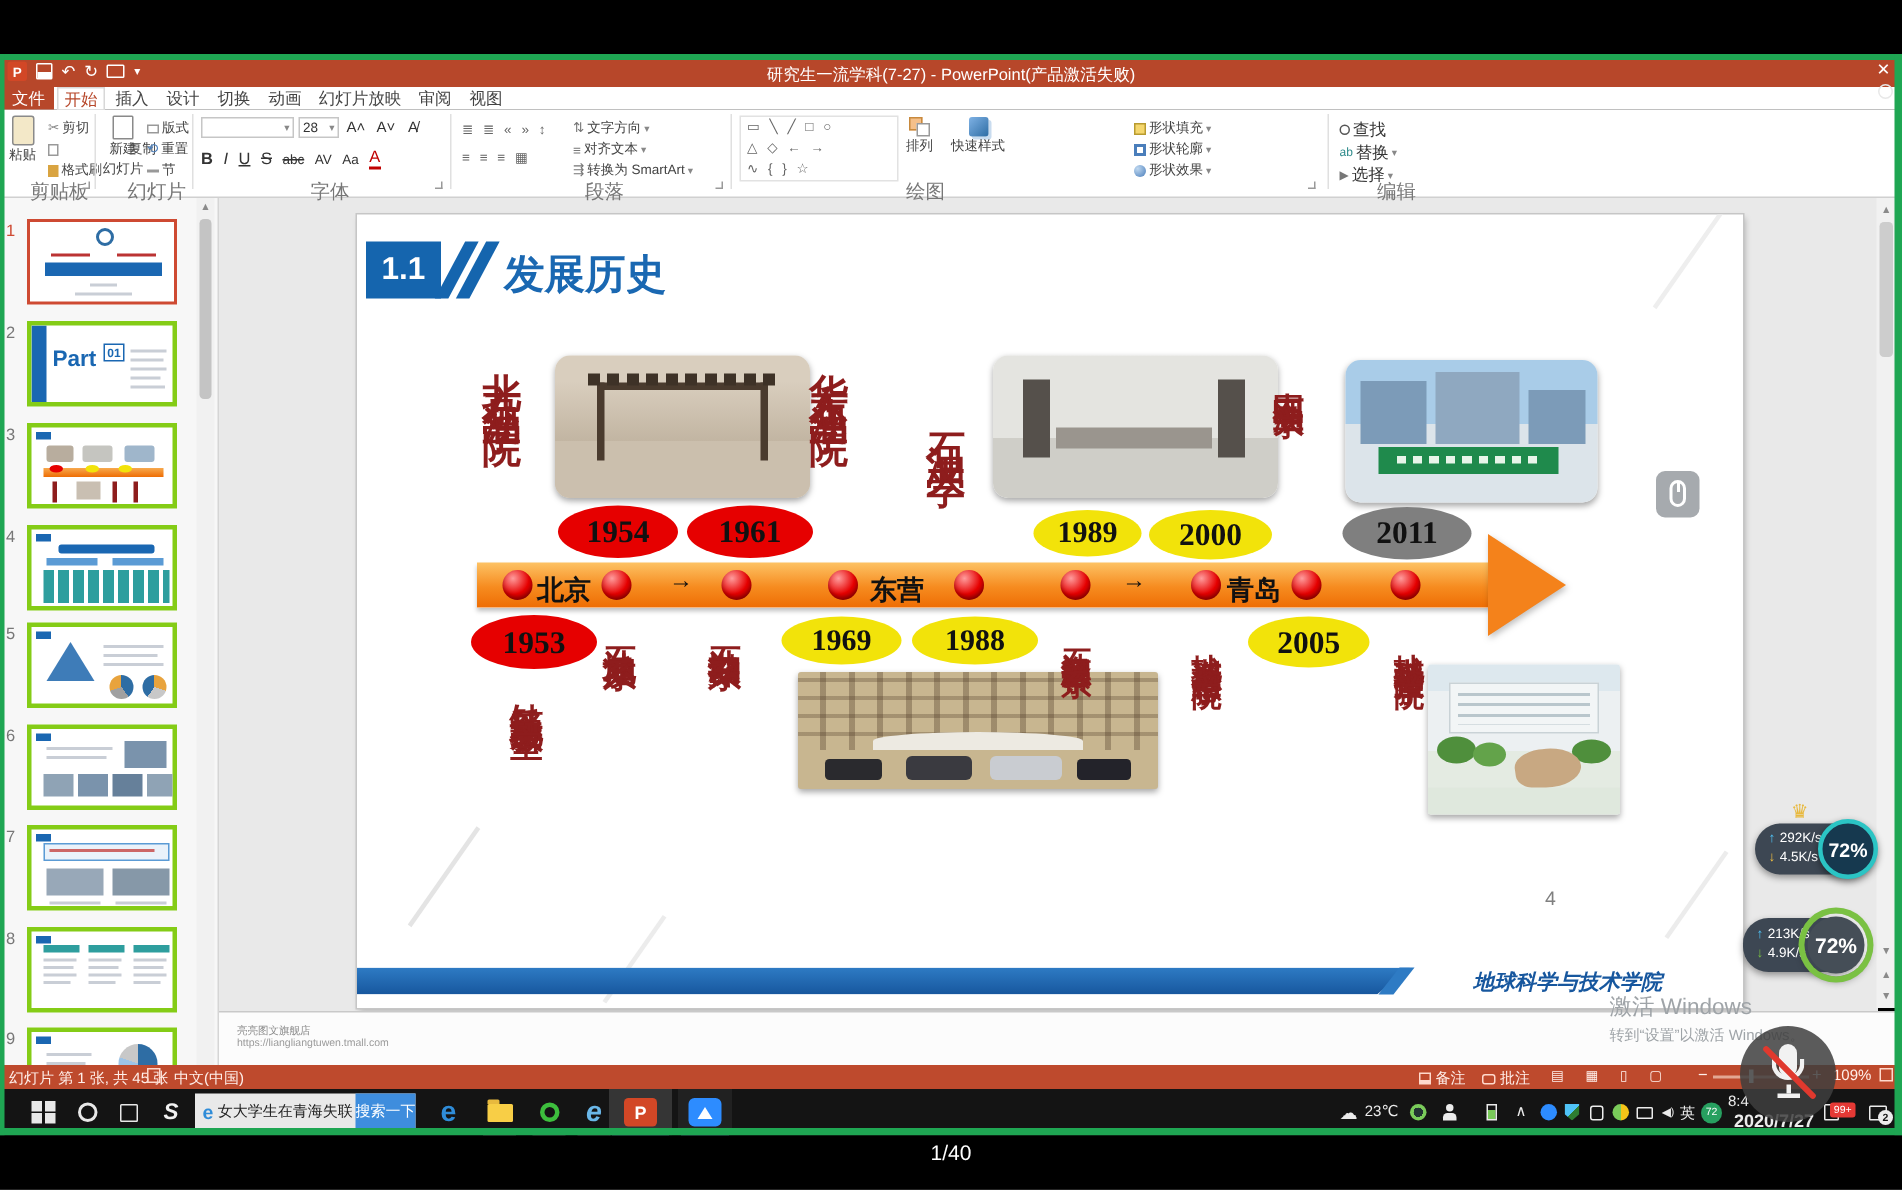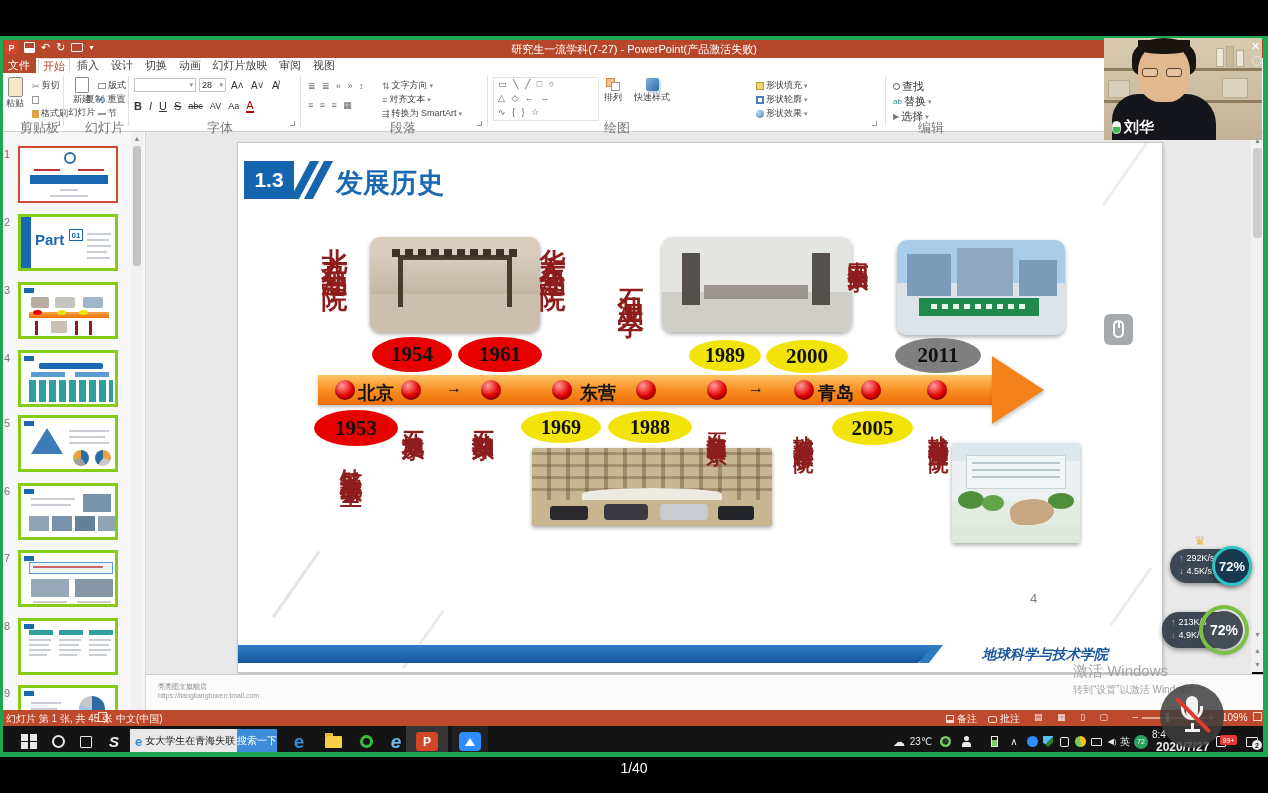--- a/index.html
+++ b/index.html
@@ -390,21 +390,21 @@
       <div class="abs" style="left:2px;top:14px;width:8px;height:120px;background:#C4C4C4;border-radius:3px;"></div>
     </div>
   </div>
 
   <div id="slide">
     <div class="deco" style="left:18px;top:440px;width:80px;"></div>
     <div class="deco" style="left:150px;top:495px;width:70px;background:#ECECEC;"></div>
     <div class="deco" style="left:848px;top:28px;width:80px;background:#EEEEEE;"></div>
     <div class="deco" style="left:858px;top:452px;width:70px;background:#ECECEC;"></div>
 
-    <div class="ctr" style="position:absolute;left:6px;top:18px;width:50px;height:38px;background:#1565AE;color:#fff;font-size:21px;font-weight:bold;">1.3</div>
+    <div class="ctr" style="position:absolute;left:6px;top:18px;width:50px;height:38px;background:#1565AE;color:#fff;font-size:21px;font-weight:bold;">1.1</div>
     <div class="abs" style="left:62px;top:18px;width:9px;height:38px;background:#1565AE;transform:skewX(-28deg);"></div>
     <div class="abs" style="left:76px;top:18px;width:9px;height:38px;background:#1565AE;transform:skewX(-28deg);"></div>
     <div class="tx" style="left:98px;top:22px;font-size:27px;font-weight:bold;color:#1A68B2;">发展历史</div>
 
     <div class="vt" style="left:80px;top:85px;font-size:26px;letter-spacing:7px;">北京石油学院</div>
     <div class="photo ph1" style="left:132px;top:94px;width:170px;height:95px;">
       <div class="abs" style="left:28px;top:18px;width:114px;height:52px;border:5px solid #4A3B2E;border-bottom:none;"></div>
       <div class="abs" style="left:22px;top:12px;width:126px;height:8px;background:repeating-linear-gradient(90deg,#3E3227 0 8px,transparent 8px 13px);"></div>
       <div class="abs" style="left:0;top:76px;width:170px;height:19px;background:#CBBFAE;"></div>
     </div>
@@ -608,39 +608,20 @@
     <div class="tb-ic" style="left:1240px;width:24px;">
       <span style="width:12px;height:10px;border:1.5px solid #ECECEC;border-radius:1px;"></span>
       <span class="ctr" style="position:absolute;left:12px;top:14px;width:10px;height:10px;background:#ECECEC;border-radius:50%;color:#141414;font-size:7px;font-weight:bold;">2</span>
     </div>
   </div>
 
   <div id="bottombar">
     <div id="page-ind">1/40</div>
   </div>
 
-  <div id="webcam">
-    <div class="shelf" style="top:30px;"></div>
-    <div class="shelf" style="top:62px;"></div>
-    <div class="book" style="left:112px;top:10px;width:8px;height:19px;"></div>
-    <div class="book" style="left:122px;top:8px;width:8px;height:21px;background:#C9B99A;"></div>
-    <div class="book" style="left:132px;top:12px;width:8px;height:17px;"></div>
-    <div class="book" style="left:118px;top:40px;width:26px;height:20px;background:#DCD3C0;"></div>
-    <div class="book" style="left:4px;top:42px;width:22px;height:18px;background:#D8CEBB;"></div>
-    <div id="person-hair"></div>
-    <div id="person-body"></div>
-    <div id="person-head"></div>
-    <div id="person-fringe"></div>
-    <div class="glasses" style="left:38px;"></div>
-    <div class="glasses" style="left:62px;"></div>
-    <div id="nametag">
-      <span class="mic-sm"></span>
-      <span class="nm">刘华</span>
-    </div>
-  </div>
   <div class="tx" style="left:1251px;top:40px;color:#fff;font-size:11px;z-index:55;">✕</div>
   <div class="abs" style="left:1252px;top:56px;width:10px;height:10px;border:1.5px solid #E8E8E8;border-radius:50%;z-index:55;"></div>
 
   <div id="mousewidget">
     <span class="mouseshape"></span>
       <span class="mouseline"></span>
   </div>
 
   <div class="tx" style="left:1194px;top:533px;color:#E8B93E;font-size:13px;z-index:57;">♛</div>
   <div class="pill" style="left:1170px;top:549px;width:78px;height:34px;">

